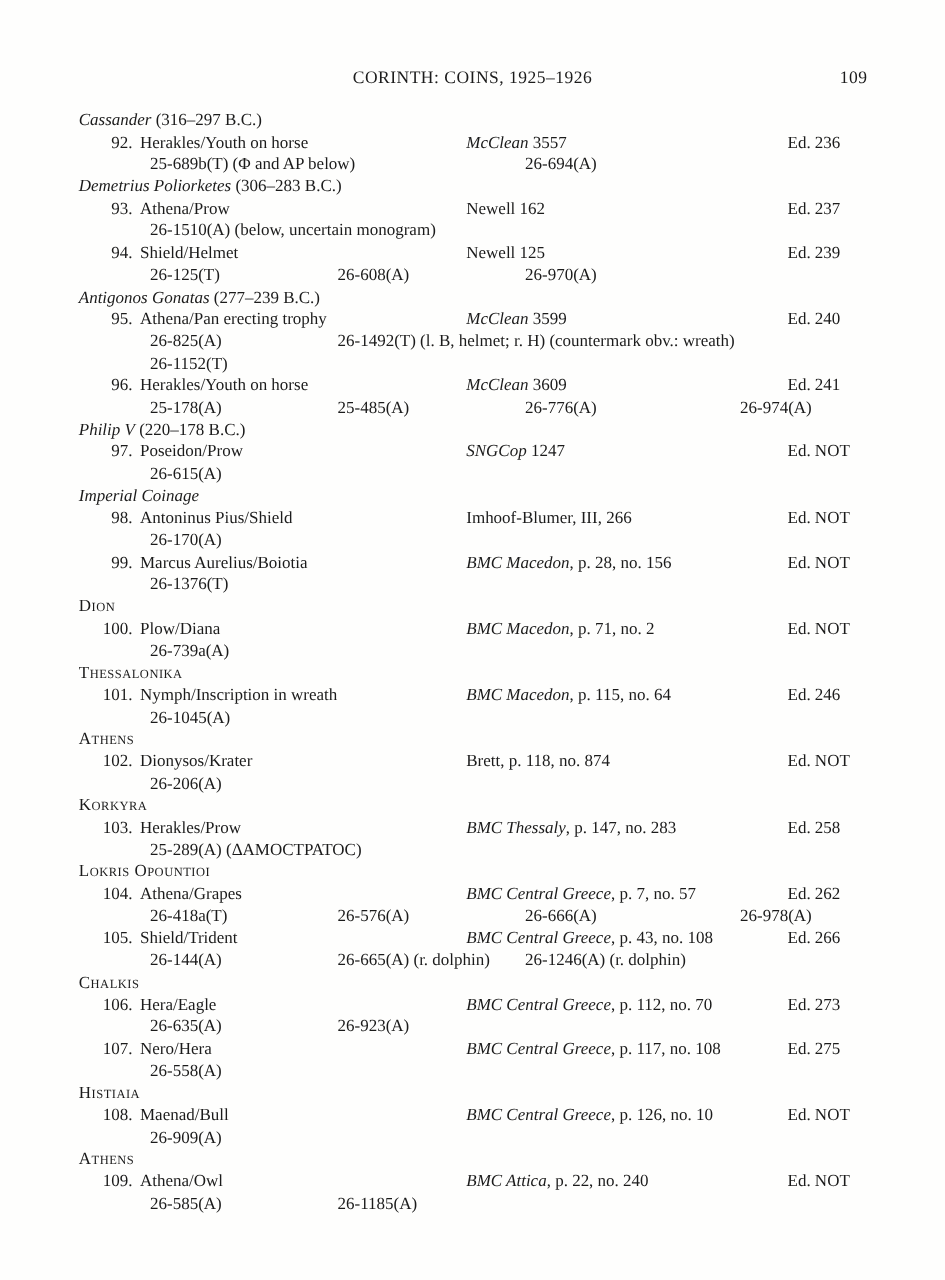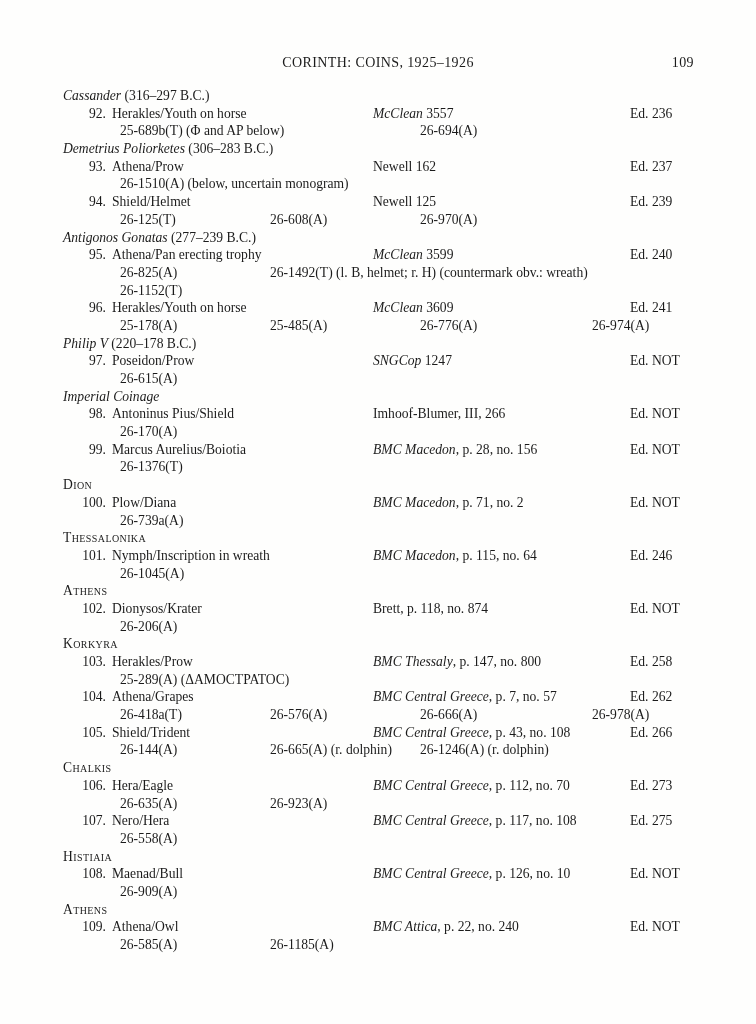--- a/index.html
+++ b/index.html
@@ -177,25 +177,28 @@
       </div>
       <div class="line codes">
         <span class="code c1">26-206(A)</span>
       </div>
       <div class="line region">
         <span class="region-name">Korkyra</span>
       </div>
       <div class="line entry">
         <span class="num">103.</span>
         <span class="desc">Herakles/Prow</span>
-        <span class="ref"><i class="ref-it">BMC Thessaly</i><span class="ref-rest">, p. 147, no. 800</span></span>
+        <span class="ref"><i class="ref-it">BMC Thessaly</i><span class="ref-rest">, p. 147, no. 283</span></span>
         <span class="ed">Ed. 258</span>
       </div>
       <div class="line codes">
         <span class="code c1">25-289(A) (ΔΑΜΟCΤΡΑΤΟC)</span>
+      </div>
+      <div class="line region">
+        <span class="region-name">Lokris Opountioi</span>
       </div>
       <div class="line entry">
         <span class="num">104.</span>
         <span class="desc">Athena/Grapes</span>
         <span class="ref"><i class="ref-it">BMC Central Greece</i><span class="ref-rest">, p. 7, no. 57</span></span>
         <span class="ed">Ed. 262</span>
       </div>
       <div class="line codes">
         <span class="code c1">26-418a(T)</span>
         <span class="code c2">26-576(A)</span>

